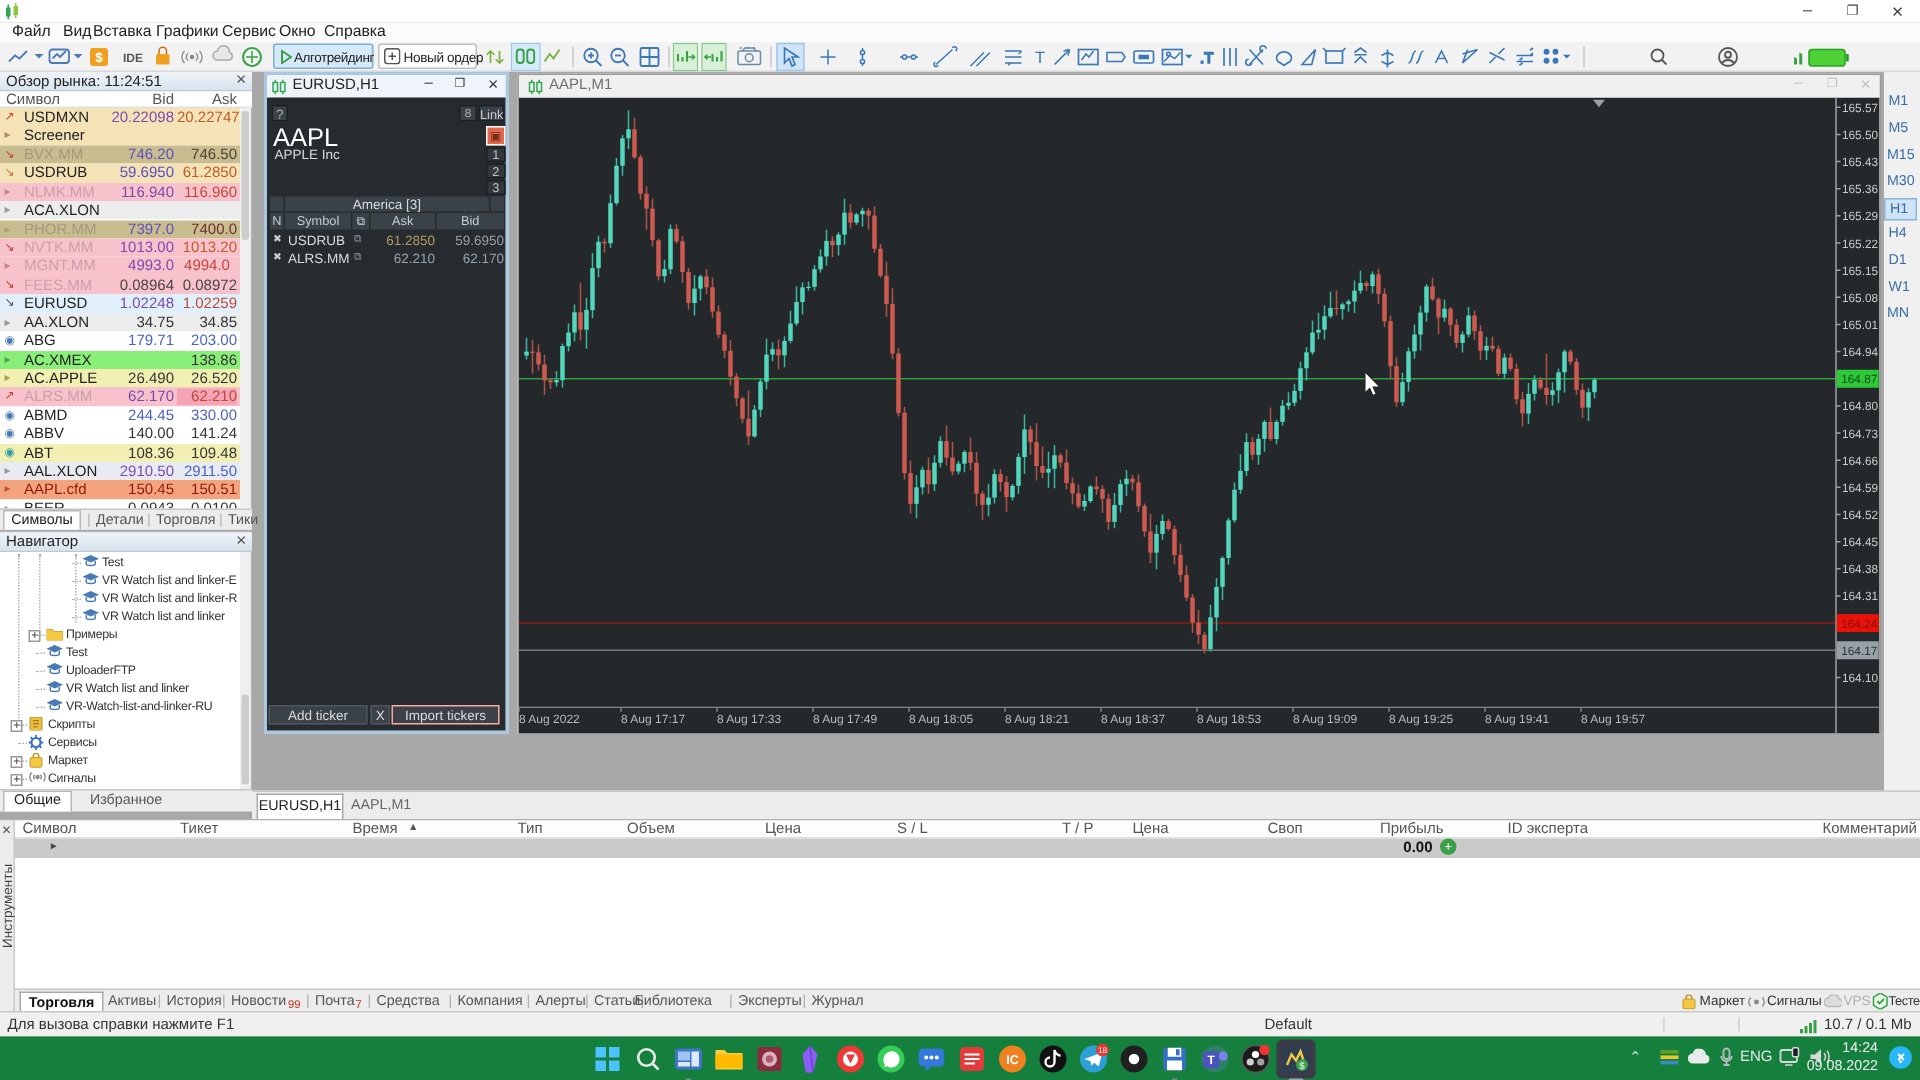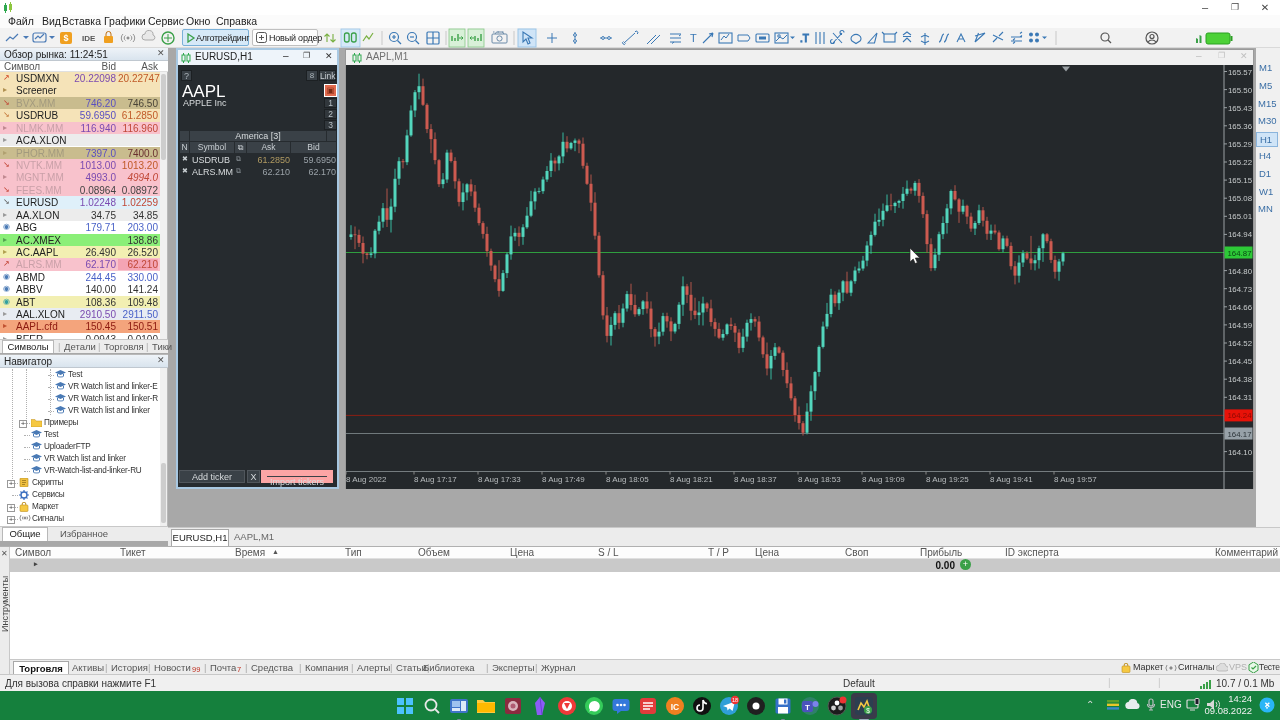--- a/index.html
+++ b/index.html
@@ -219,21 +219,21 @@
       <div class="abs" style="left:0;top:86.9px;width:160px;height:12.4px;background:#f8c2cc;font-size:10px;overflow:hidden;">
 <span class="abs" style="left:3px;top:1px;width:10px;font-size:8px;color:#c04030;">↘</span>
 <span class="abs" style="left:16px;top:1px;color:#c9a0a8;">NVTK.MM</span>
 <span class="abs" style="left:72px;top:1px;width:44px;text-align:right;color:#7a4ab0;">1013.00</span>
 <span class="abs" style="left:118px;top:1px;width:40px;text-align:right;color:#c05a28;">1013.20</span>
       </div>
       <div class="abs" style="left:0;top:99.4px;width:160px;height:12.4px;background:#f8c2cc;font-size:10px;overflow:hidden;">
 <span class="abs" style="left:3px;top:1px;width:10px;font-size:8px;color:#c08890;">▸</span>
 <span class="abs" style="left:16px;top:1px;color:#c9a0a8;">MGNT.MM</span>
 <span class="abs" style="left:72px;top:1px;width:44px;text-align:right;color:#7a4ab0;">4993.0</span>
-<span class="abs" style="left:118px;top:1px;width:40px;text-align:right;color:#c04838;font-style:italic;">4994.0</span>
+<span class="abs" style="left:118px;top:1px;width:40px;text-align:center;color:#c04838;">4994.0</span>
       </div>
       <div class="abs" style="left:0;top:111.8px;width:160px;height:12.4px;background:#f8c2cc;font-size:10px;overflow:hidden;">
 <span class="abs" style="left:3px;top:1px;width:10px;font-size:8px;color:#c04030;">↘</span>
 <span class="abs" style="left:16px;top:1px;color:#c9a0a8;">FEES.MM</span>
 <span class="abs" style="left:72px;top:1px;width:44px;text-align:right;color:#444;">0.08964</span>
 <span class="abs" style="left:118px;top:1px;width:40px;text-align:right;color:#444;">0.08972</span>
       </div>
       <div class="abs" style="left:0;top:124.2px;width:160px;height:12.4px;background:#dff0fa;font-size:10px;overflow:hidden;">
 <span class="abs" style="left:3px;top:1px;width:10px;font-size:8px;color:#555;">↘</span>
 <span class="abs" style="left:16px;top:1px;color:#222;">EURUSD</span>
@@ -253,21 +253,21 @@
 <span class="abs" style="left:118px;top:1px;width:40px;text-align:right;color:#4a62c8;">203.00</span>
       </div>
       <div class="abs" style="left:0;top:161.5px;width:160px;height:12.4px;background:#8aef78;font-size:10px;overflow:hidden;">
 <span class="abs" style="left:3px;top:1px;width:10px;font-size:8px;color:#50a050;">▸</span>
 <span class="abs" style="left:16px;top:1px;color:#222;">AC.XMEX</span>
 <span class="abs" style="left:72px;top:1px;width:44px;text-align:right;color:#333;margin-top:16px;">138.49</span>
 <span class="abs" style="left:118px;top:1px;width:40px;text-align:right;color:#333;">138.86</span>
       </div>
       <div class="abs" style="left:0;top:173.9px;width:160px;height:12.4px;background:#f2efb2;font-size:10px;overflow:hidden;">
 <span class="abs" style="left:3px;top:1px;width:10px;font-size:8px;color:#b0a050;">▸</span>
-<span class="abs" style="left:16px;top:1px;color:#222;">AC.AAPL</span>
+<span class="abs" style="left:16px;top:1px;color:#222;">AC.APPLE</span>
 <span class="abs" style="left:72px;top:1px;width:44px;text-align:right;color:#333;">26.490</span>
 <span class="abs" style="left:118px;top:1px;width:40px;text-align:right;color:#333;">26.520</span>
       </div>
       <div class="abs" style="left:0;top:186.3px;width:160px;height:12.4px;background:#f8c2cc;font-size:10px;overflow:hidden;">
 <span class="abs" style="left:3px;top:1px;width:10px;font-size:8px;color:#c04030;">↗</span>
 <span class="abs" style="left:16px;top:1px;color:#c9a0a8;">ALRS.MM</span>
 <span class="abs" style="left:72px;top:1px;width:44px;text-align:right;color:#7a4ab0;">62.170</span>
 <span class="abs" style="left:118px;top:1px;width:40px;text-align:right;color:#c04838;background:#f4a4b4;">62.210</span>
       </div>
       <div class="abs" style="left:0;top:198.7px;width:160px;height:12.4px;background:#ffffff;font-size:10px;overflow:hidden;">
@@ -770,21 +770,21 @@
   </div>
   <div class="abs" style="left:2px;top:101px;width:156px;height:11px;font-size:9px;">
     <span class="abs" style="left:2px;top:1px;color:#c8ced2;font-size:7px;">✖</span>
     <span class="abs" style="left:12px;top:1px;color:#d8dcde;">ALRS.MM</span>
     <span class="abs" style="left:56px;top:1px;color:#8a9298;font-size:7px;">⧉</span>
     <span class="abs" style="left:67px;top:1px;width:43px;text-align:right;color:#9aa2a8;">62.210</span>
     <span class="abs" style="left:112px;top:1px;width:44px;text-align:right;color:#9aa2a8;">62.170</span>
   </div>
   <div class="abs" style="left:1px;top:405px;width:66px;height:13px;background:#3a4147;border:1px solid #50565c;color:#d8dcde;font-size:9px;text-align:center;line-height:12px;">Add ticker</div>
   <div class="abs" style="left:69px;top:405px;width:13px;height:13px;background:#3a4147;border:1px solid #50565c;color:#d8dcde;font-size:9px;text-align:center;line-height:12px;">X</div>
-  <div class="abs" style="left:83px;top:405px;width:72px;height:13px;background:#3a4147;border:6px solid #fca5a5;color:#d8dcde;font-size:9px;text-align:center;line-height:12px;">Import tickers</div>
+  <div class="abs" style="left:83px;top:405px;width:72px;height:13px;background:#3a4147;border:1px solid #fca5a5;color:#d8dcde;font-size:9px;text-align:center;line-height:12px;">Import tickers</div>
  </div>
 </div>
 
 <div class="abs" style="left:1256px;top:48px;width:24px;height:480px;background:#f0f0f0;font-size:9.5px;color:#3a6ea5;">
  <span class="abs" style="left:3px;top:14px;">M1</span>
  <span class="abs" style="left:3px;top:32px;">M5</span>
  <span class="abs" style="left:2px;top:50px;">M15</span>
  <span class="abs" style="left:2px;top:67px;">M30</span>
  <div class="abs" style="left:0px;top:84px;width:22px;height:15px;background:#cfe4f7;border:1px solid #8ab4dc;">
       <span class="abs" style="left:3px;top:1px;">H1</span>

